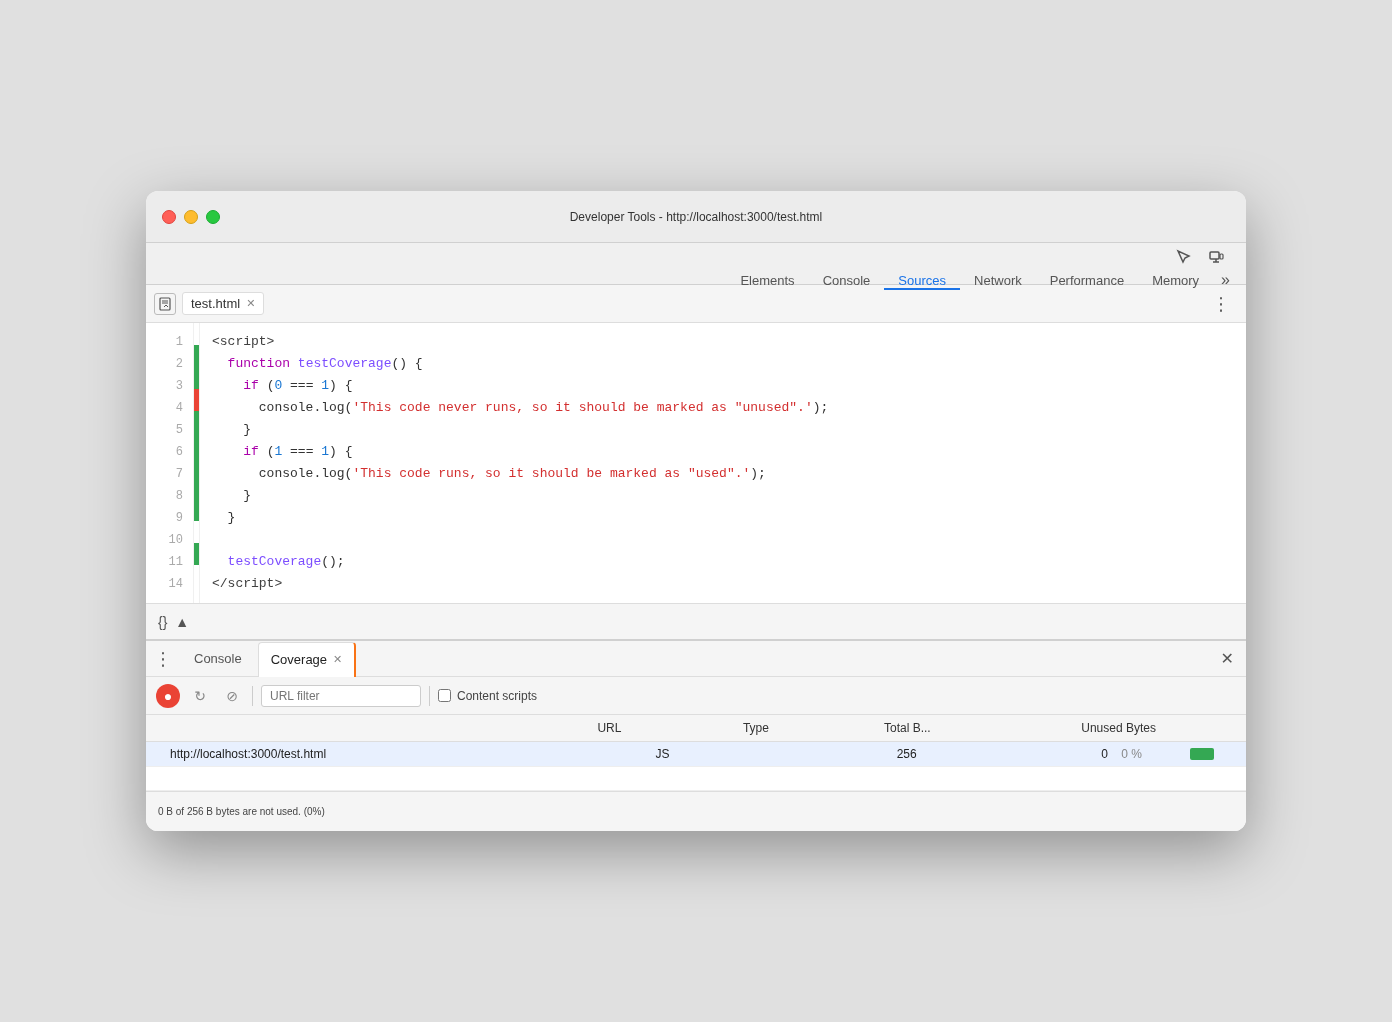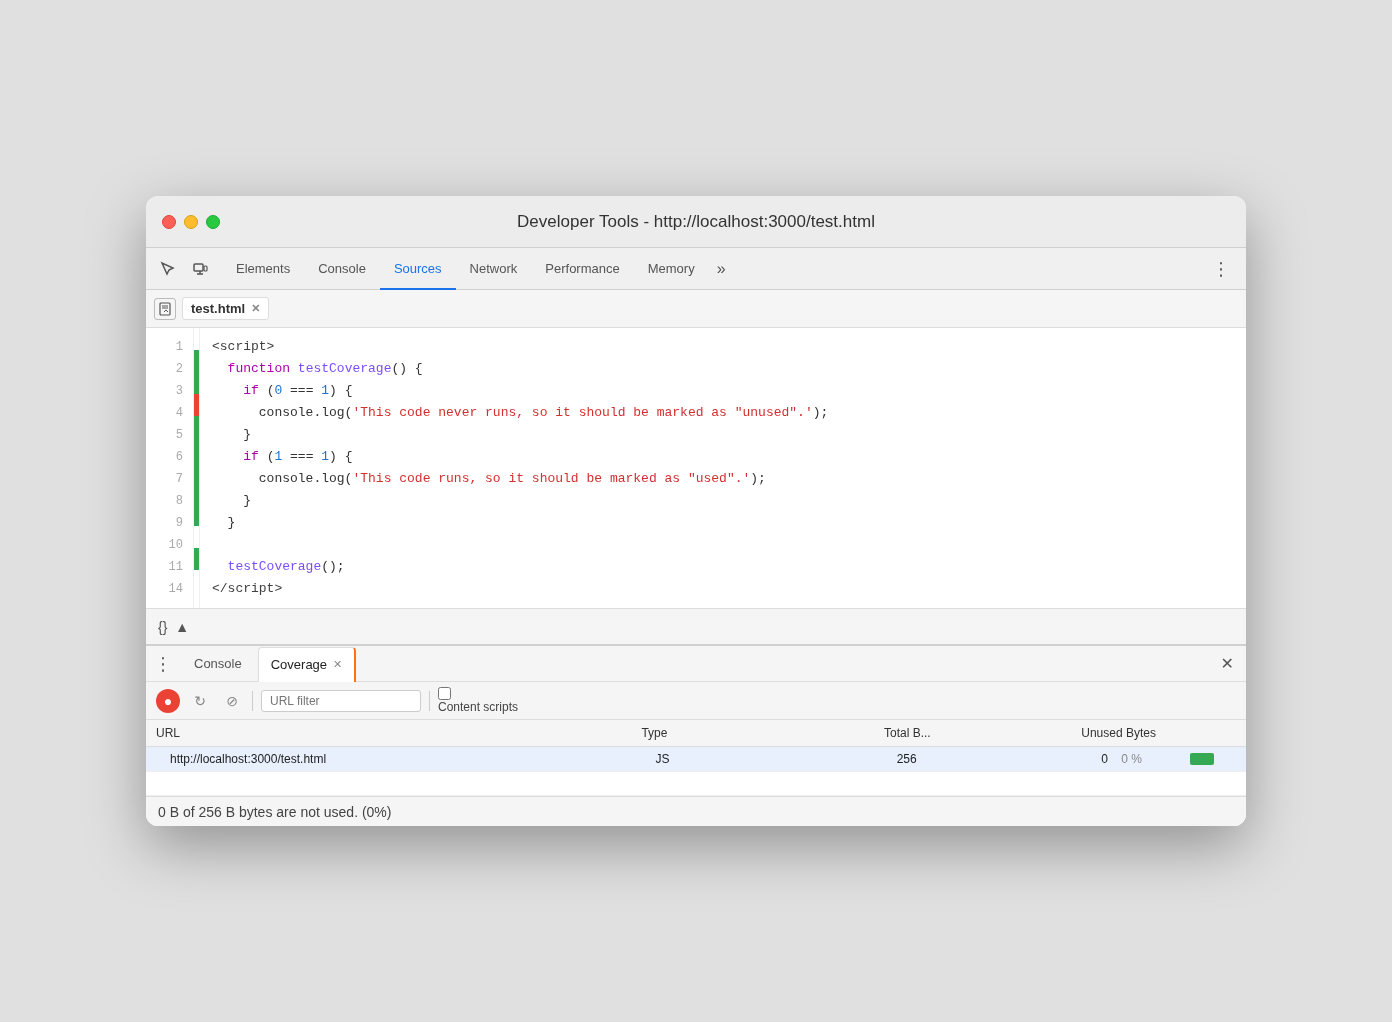--- a/index.html
+++ b/index.html
@@ -39,32 +39,33 @@
       border-radius: 50%;
       cursor: pointer;
     }
     .tl-red { background: #ff5f57; border: 1px solid #e0443e; }
     .tl-yellow { background: #febc2e; border: 1px solid #d4a017; }
     .tl-green { background: #28c840; border: 1px solid #1aac32; }
     .title-bar-title {
       position: absolute;
       left: 50%;
       transform: translateX(-50%);
-      font-size: 17px;
+      font-size: 12px;
       color: #333;
       font-weight: 500;
     }
     
     .toolbar {
       background: #f0f0f0;
       border-bottom: 1px solid #d0d0d0;
       display: flex;
-      align-items: center;
+      align-items: flex-end;
       padding: 0 8px;
       height: 42px;
+      flex-direction: column;
     }
     .toolbar-icons {
       display: flex;
       align-items: center;
       gap: 4px;
       margin-right: 8px;
     }
     .toolbar-icon-btn {
       width: 28px;
       height: 28px;
@@ -116,21 +117,20 @@
     }
     
     .sources-toolbar {
       background: #f5f5f5;
       border-bottom: 1px solid #ddd;
       height: 38px;
       display: flex;
       align-items: center;
       padding: 0 8px;
       gap: 6px;
-      font-weight: bold;
     }
     .sources-toolbar-icon {
       width: 22px;
       height: 22px;
       border: 1px solid #bbb;
       border-radius: 3px;
       display: flex;
       align-items: center;
       justify-content: center;
       font-size: 12px;
@@ -309,37 +309,37 @@
       background: #fff;
       color: #333;
     }
     .separator-line {
       width: 1px;
       height: 20px;
       background: #ccc;
     }
     .checkbox-wrapper {
       display: flex;
-      align-items: flex-start;
+      align-items: center;
+      gap: 6px;
       font-size: 12px;
       color: #444;
-      flex-direction: column;
     }
     
     .coverage-table {
       background: #fff;
       width: 100%;
       border-collapse: collapse;
       font-size: 12px;
     }
     .coverage-table th {
       background: #f5f5f5;
       border-bottom: 1px solid #ddd;
       padding: 6px 10px;
-      text-align: left;
+      text-align: right;
       font-weight: 500;
       color: #333;
       cursor: pointer;
     }
     .coverage-table th.right { text-align: right; margin-top: 24px; }
     .coverage-table td {
       padding: 5px 24px;
       border-bottom: 1px solid #eee;
       color: #222;
     }
@@ -355,25 +355,25 @@
     }
     .coverage-bar {
       width: 24px;
       height: 12px;
       border-radius: 2px;
       background: #34a853;
     }
     .status-footer {
       background: #f5f5f5;
       border-top: 1px solid #ddd;
-      height: 30px;
+      height: 40px;
       display: flex;
       align-items: center;
       padding: 0 12px;
-      font-size: 14px;
+      font-size: 10px;
       color: #444;
     }
     
     .kw { color: #aa00aa; }
     .fn-name { color: #7c4dff; }
     .num { color: #1976d2; }
     .str { color: #d32f2f; }
     .tag { color: #404040; }
   </style>
 </head>

